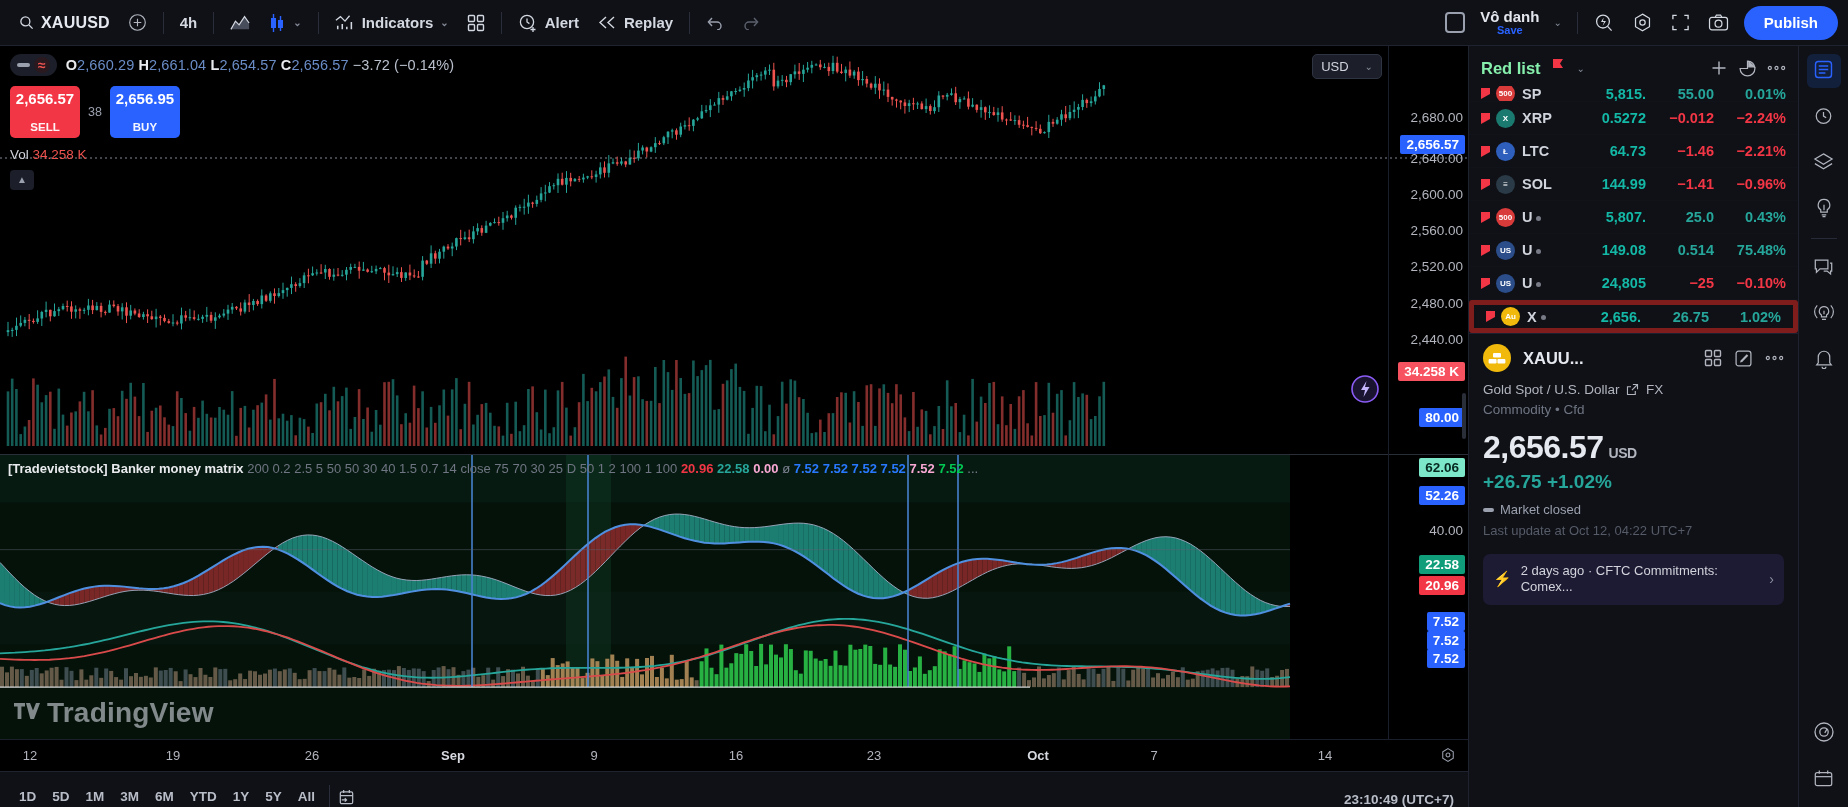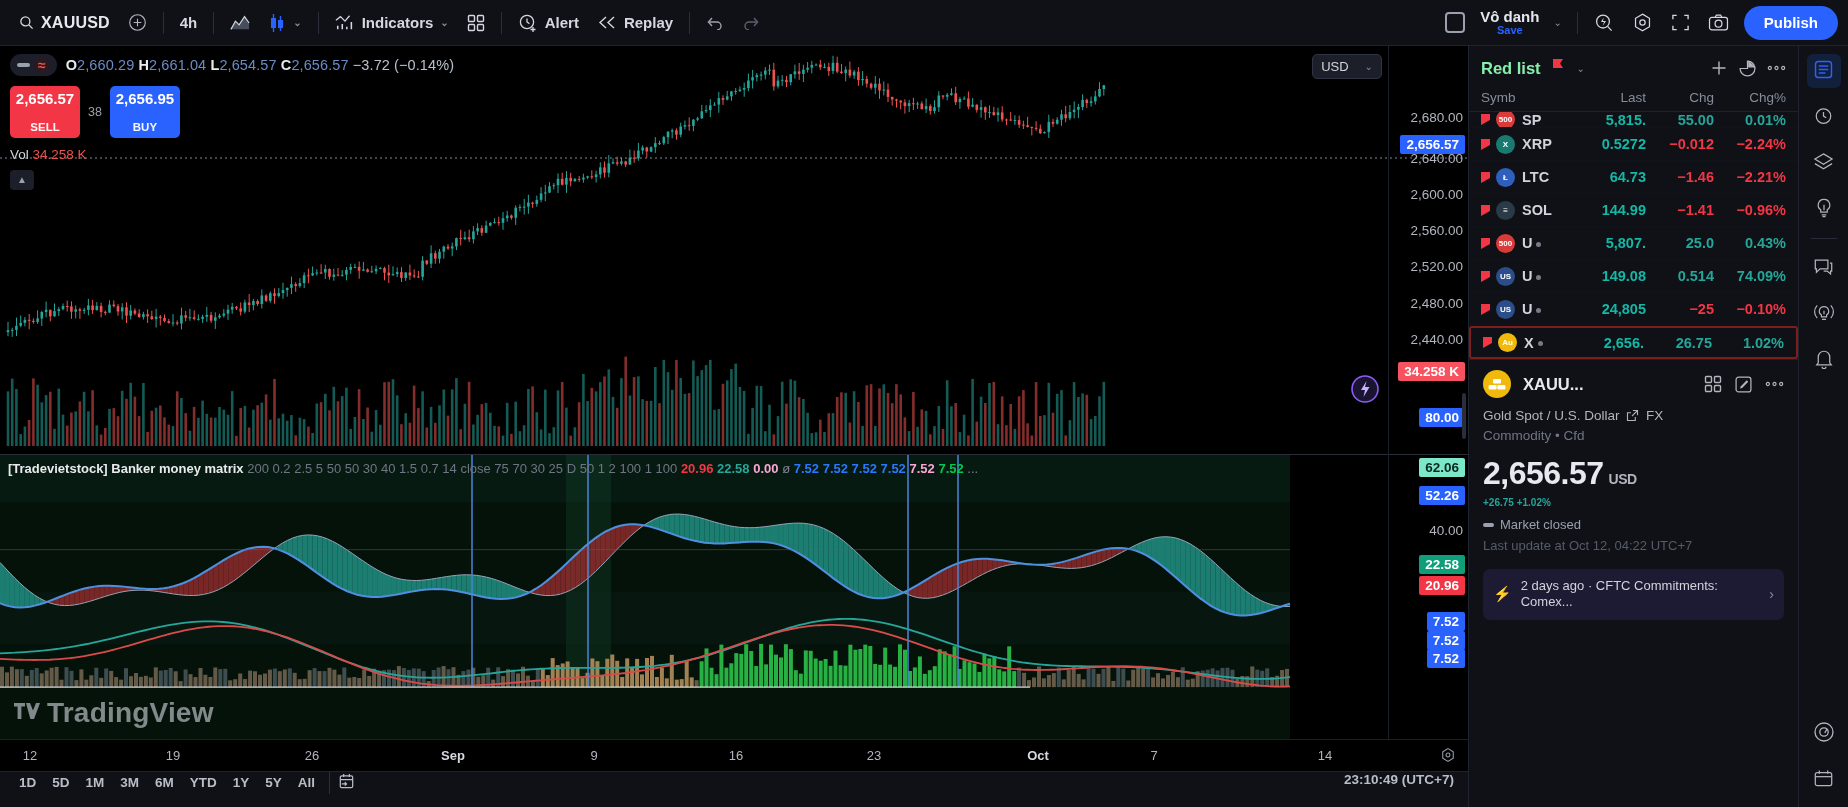--- a/index.html
+++ b/index.html
@@ -117,21 +117,21 @@
   .time-axis {
     height: 32px; flex:0 0 32px; background:#000;
     border-top: 1px solid #1b1f2b; position: relative;
   }
   .t-lab { position:absolute; top: 8px; font-size: 13px; color:#b2b5be; transform: translateX(-50%); }
   .t-lab.b { font-weight: 700; color: #d6d9e0; }
   .t-gear { position:absolute; right: 12px; top: 7px; color:#9aa0ad; }
 
   .bottom-bar {
     height: 36px; flex: 0 0 36px; background:#0f1117;
-    border-top: 1px solid #1f2330; display:flex; align-items:flex-start;
+    border-top: 1px solid #1f2330; display:flex; align-items:flex-end;
     padding: 0 12px; position: relative;
   }
   .rng { font-size: 13.5px; color:#b9bdc7; padding: 3px 7px; border-radius:4px; cursor:pointer; font-weight:600;}
   .clock { position:absolute; right: 14px; font-size:13.5px; color:#b9bdc7; font-weight:600;}
 
   
   .wm { position: absolute; left: 14px; bottom: 10px; display:flex; align-items:center; gap:7px; opacity:.62; z-index:5;}
   .wm-txt { font-size: 28px; font-weight: 800; color:#cfd3db; letter-spacing:.2px;}
 
   
@@ -145,21 +145,21 @@
   .wl-cols {
     display:flex; align-items:center; padding: 4px 12px 6px;
     font-size:13.5px; color:#868c99; border-bottom:1px solid #1c2030;
   }
   .c-sym { flex:1; } .c-last{ width:72px; text-align:right;} .c-chg{width:68px;text-align:right;} .c-chgp{width:72px;text-align:right;}
   .wl-rows { overflow:hidden; }
   .wl-row {
     display:flex; align-items:center; padding: 5px 12px; height:33px;
     font-size:14.5px; border-bottom:1px solid #15192450; cursor:pointer; position:relative;
   }
-  .wl-row.sel { border:2px solid #7f1d1d; border-radius:3px; }
+  .wl-row.sel { border:5px solid #7f1d1d; border-radius:3px; }
   .wl-row.clip { height: 16px; overflow:hidden; padding-top:0; padding-bottom:0;}
   .row-flag { width:0;height:0;border-left:9px solid #f23645;border-bottom:5px solid transparent; height:11px; margin-right:6px; flex:0 0 auto;}
   .tick {
     width:19px;height:19px;border-radius:50%; flex:0 0 auto; margin-right:7px;
     display:flex;align-items:center;justify-content:center; font-size:8px;font-weight:700;color:#fff;
   }
   .sym-txt { flex:1; color:#d1d4dc; font-weight:600; overflow:hidden; white-space:nowrap;}
   .dot { width:5px;height:5px;border-radius:50%;background:#787b86; display:inline-block; margin-left:4px; vertical-align:middle;}
   .v-last{ width:72px; text-align:right; font-weight:700; color:#14b8a6;}
   .v-chg { width:68px; text-align:right; font-weight:600;}
@@ -167,21 +167,21 @@
   .up { color:#26a69a;} .down{ color:#f23645;}
 
   .detail { padding: 10px 14px 8px; border-top:1px solid #1c2030;}
   .d-head { display:flex; align-items:center; gap:12px; }
   .d-logo { width:28px;height:28px;border-radius:50%;background:#f0b90b; display:flex;align-items:center;justify-content:center;}
   .d-sym { font-size:16.5px; font-weight:700; color:#e6e9ef; flex:1;}
   .d-desc { font-size:13.5px; color:#b2b5be; margin-top:10px;}
   .d-desc2 { font-size:13.5px; color:#6f7582; margin-top:3px;}
   .d-price { font-size:32px; font-weight:700; color:#e6e9ef; margin-top:12px; letter-spacing:-.5px;}
   .d-price .cur { font-size:14px; font-weight:600; color:#b2b5be; margin-left:5px;}
-  .d-chg { font-size:10px; font-weight:700; color:#26a69a; margin-top:5px;}
+  .d-chg { font-size:19px; font-weight:700; color:#26a69a; margin-top:5px;}
   .d-status { font-size:13px; color:#9aa0ad; margin-top:9px; display:flex; align-items:center; gap:6px;}
   .st-dash{ width:11px;height:4px;border-radius:2px;background:#9aa0ad; display:inline-block;}
   .d-upd { font-size:13px; color:#565b68; margin-top:5px; line-height:1.35;}
   .news {
     margin: 14px 0 0; background:#1d1a33; border-radius:7px; padding: 9px 10px;
     display:flex; align-items:center; gap:9px; cursor:pointer;
   }
   .news-txt { flex:1; font-size:13px; color:#d1d4dc; line-height:1.3;}
   .bolt { color:#7e5cf0; font-size:15px; }
   .arr { color:#8a8fa0; font-size:14px;}
@@ -1865,26 +1865,20 @@
         </span>
         <span class="wl-icon">
           <svg width="19" height="6" viewBox="0 0 20 6" fill="none" stroke="#b2b5be" stroke-width="1.3">
               <circle cx="3" cy="3" r="1.6"></circle>
               <circle cx="10" cy="3" r="1.6"></circle>
               <circle cx="17" cy="3" r="1.6"></circle>
             </svg>
         </span>
       </div>
 
-      <div class="wl-cols">
-        <span class="c-sym">Symb</span>
-        <span class="c-last">Last</span>
-        <span class="c-chg">Chg</span>
-        <span class="c-chgp">Chg%</span>
-      </div>
 
       <div class="wl-rows" id="wl-rows">
           <div class="wl-row clip">
             <span class="row-flag"></span>
             <span class="tick" style="background: rgb(217, 58, 58);">500</span>
             <span class="sym-txt">SP</span>
             <span class="v-last">5,815.</span>
             <span class="v-chg up">55.00</span>
             <span class="v-chgp up">0.01%</span>
           </div>
@@ -1919,21 +1913,21 @@
             <span class="v-last">5,807.</span>
             <span class="v-chg up">25.0</span>
             <span class="v-chgp up">0.43%</span>
           </div>
           <div class="wl-row">
             <span class="row-flag"></span>
             <span class="tick" style="background: rgb(43, 77, 138);">US</span>
             <span class="sym-txt">U<span class="dot"></span></span>
             <span class="v-last">149.08</span>
             <span class="v-chg up">0.514</span>
-            <span class="v-chgp up">74.09%</span>
+            <span class="v-chgp up">75.48%</span>
           </div>
           <div class="wl-row">
             <span class="row-flag"></span>
             <span class="tick" style="background: rgb(43, 77, 138);">US</span>
             <span class="sym-txt">U<span class="dot"></span></span>
             <span class="v-last">24,805</span>
             <span class="v-chg down">−25</span>
             <span class="v-chgp down">−0.10%</span>
           </div>
           <div class="wl-row sel">

